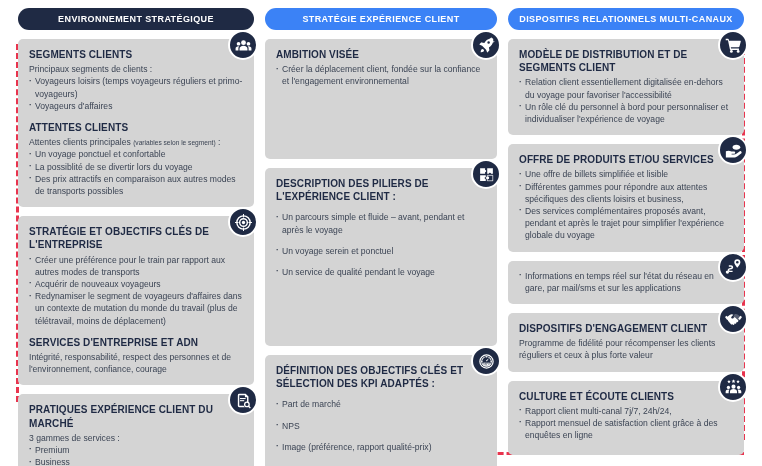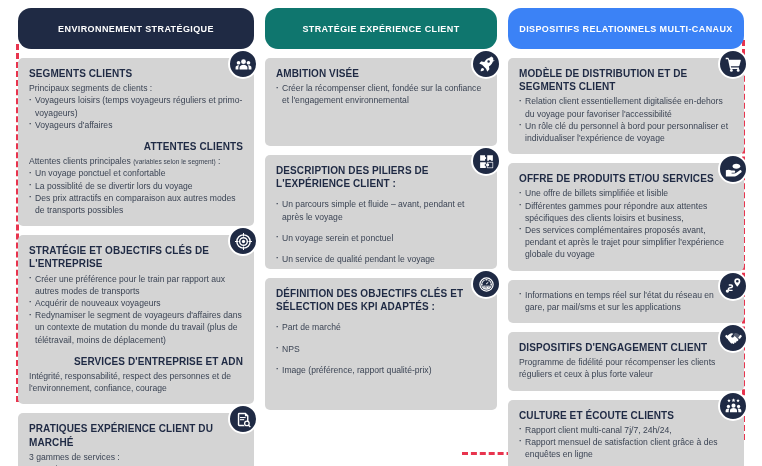--- a/index.html
+++ b/index.html
@@ -57,54 +57,54 @@
   
   .column {
     position: absolute;
     top: 8px;
   }
   .col-1 { left: 18px;  width: 236px; }
   .col-2 { left: 265px; width: 232px; }
   .col-3 { left: 508px; width: 236px; }
 
   .col-header {
-    height: 41px;
+    height: 22px;
     border-radius: 13px;
     display: flex;
     align-items: center;
     justify-content: center;
     color: #ffffff;
     font-size: 9px;
     font-weight: bold;
     letter-spacing: 0.4px;
     text-align: center;
     padding: 0 8px;
   }
   .hdr-1 { background: #1f2a44; }
-  .hdr-2 { background: #0f766e; }
+  .hdr-2 { background: #3b82f6; }
   .hdr-3 { background: #3b82f6; }
 
   .panel {
     position: relative;
     background: #d4d4d4;
     border-radius: 5px;
     padding: 9px 11px 10px 11px;
     margin-top: 9px;
   }
   .panel.tall-pad { padding-bottom: 14px; }
 
   .panel-title {
     color: #1f2a44;
     font-size: 10px;
     font-weight: bold;
     letter-spacing: 0.1px;
     line-height: 1.32;
     margin-bottom: 2px;
   }
-  .panel-title.spaced { margin-top: 9px; text-align: right; }
+  .panel-title.spaced { margin-top: 9px; }
 
   .panel-sub {
     color: #3b4454;
     font-size: 8.6px;
     line-height: 1.42;
   }
   .tiny { font-size: 6.6px; }
 
   ul.bullets {
     list-style: none;
@@ -224,36 +224,36 @@
         <li>Loisir</li>
       </ul>
       <div class="panel-title spaced">PRATIQUES D'AUTRES SECTEURS D'ACTIVITÉ</div>
 
     </div>
   </div>
 
   <div class="column col-2">
     <div class="col-header hdr-2">STRATÉGIE EXPÉRIENCE CLIENT</div>
 
-    <div class="panel" style="height:88px">
+    <div class="panel" style="height:120px">
       <div class="icon-badge">
         <svg viewBox="0 0 24 24">
             <path d="M20.5 2.2c-3.9-.5-7.3 1-9.8 3.8L8.9 8.3 5.4 7.6a1 1 0 0 0-.9.3L2.3 10a.6.6 0 0 0 .2 1l3.3 1.3 5.6 5.6 1.3 3.3a.6.6 0 0 0 1 .2l2.1-2.2a1 1 0 0 0 .3-.9l-.7-3.5 2.3-1.8c2.8-2.5 4.3-5.9 3.8-9.8a1 1 0 0 0-.9-1zM15 9.6a1.8 1.8 0 1 1 0-3.6 1.8 1.8 0 0 1 0 3.6z"></path>
             <path d="M5.2 17.2c-1 1-1.4 3.4-1.5 4.5 1.1-.1 3.5-.5 4.5-1.5a2.2 2.2 0 0 0-3-3z"></path>
             <path d="M18.6 0l.7 1.9 1.9.7-1.9.7-.7 1.9-.7-1.9-1.9-.7 1.9-.7z"></path>
             <path d="M22.3 5.2l.4 1.2 1.2.4-1.2.4-.4 1.2-.4-1.2-1.2-.4 1.2-.4z"></path>
           </svg>
       </div>
       <div class="panel-title">AMBITION VISÉE</div>
       <ul class="bullets">
-        <li>Créer la récompenser client, fondée sur la confiance et l'engagement environnemental</li>
-      </ul>
-    </div>
-
-    <div class="panel" style="height:114px">
+        <li>Créer la déplacement client, fondée sur la confiance et l'engagement environnemental</li>
+      </ul>
+    </div>
+
+    <div class="panel" style="height:178px">
       <div class="icon-badge">
         <svg viewBox="0 0 24 24">
             <path d="M3 3h7v2.6a1.6 1.6 0 1 1 0 3.2V11H3V3z"></path>
             <path d="M13 3h8v8h-2.6a1.6 1.6 0 1 0-3.2 0H13V3zM3 13h8v2.4a1.6 1.6 0 1 0 0 3.2V21H3v-8z"></path>
             <path d="M13 13h8v8h-8v-2.6a1.6 1.6 0 1 1 0-3.2V13z" fill="#ffffff" stroke="#ffffff" stroke-width="0.6"></path>
             <path d="M13.6 13.6h6.8v6.8h-6.8v-1.6a2.2 2.2 0 1 0 0-4.4v-.8z" fill="#1f2a44"></path>
           </svg>
       </div>
       <div class="panel-title">DESCRIPTION DES PILIERS DE L'EXPÉRIENCE CLIENT :</div>
       <div class="spacer-6"></div>

